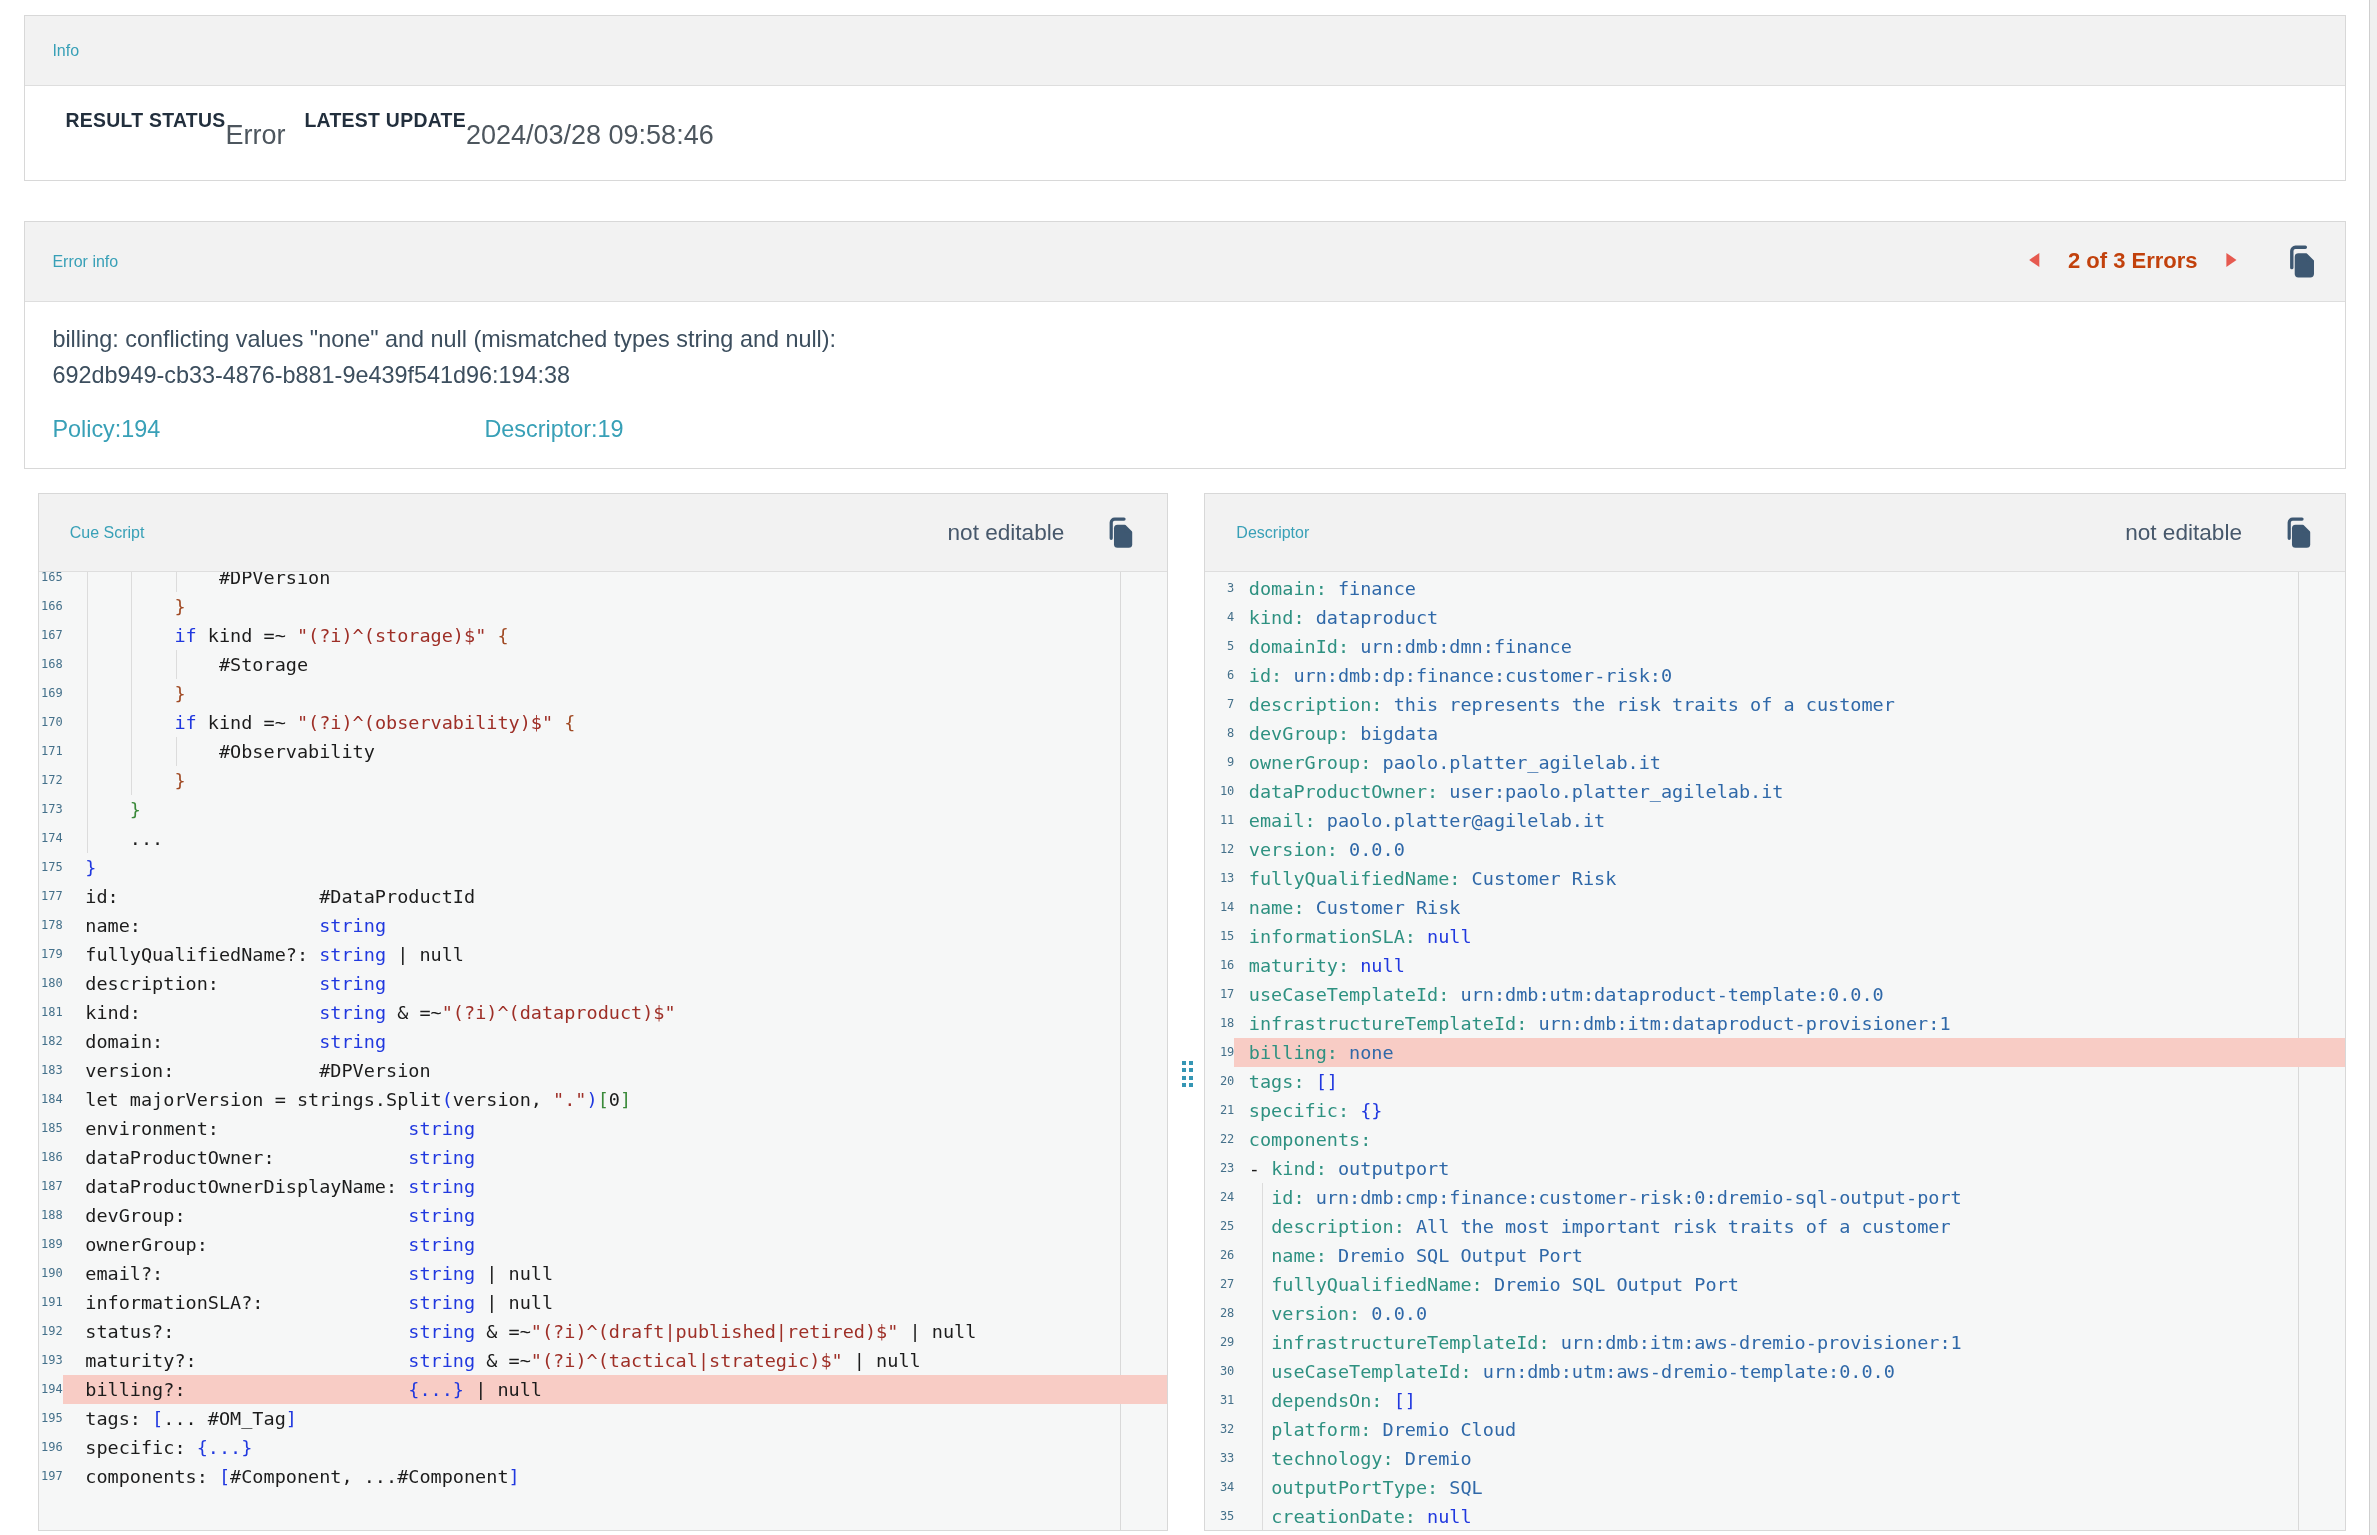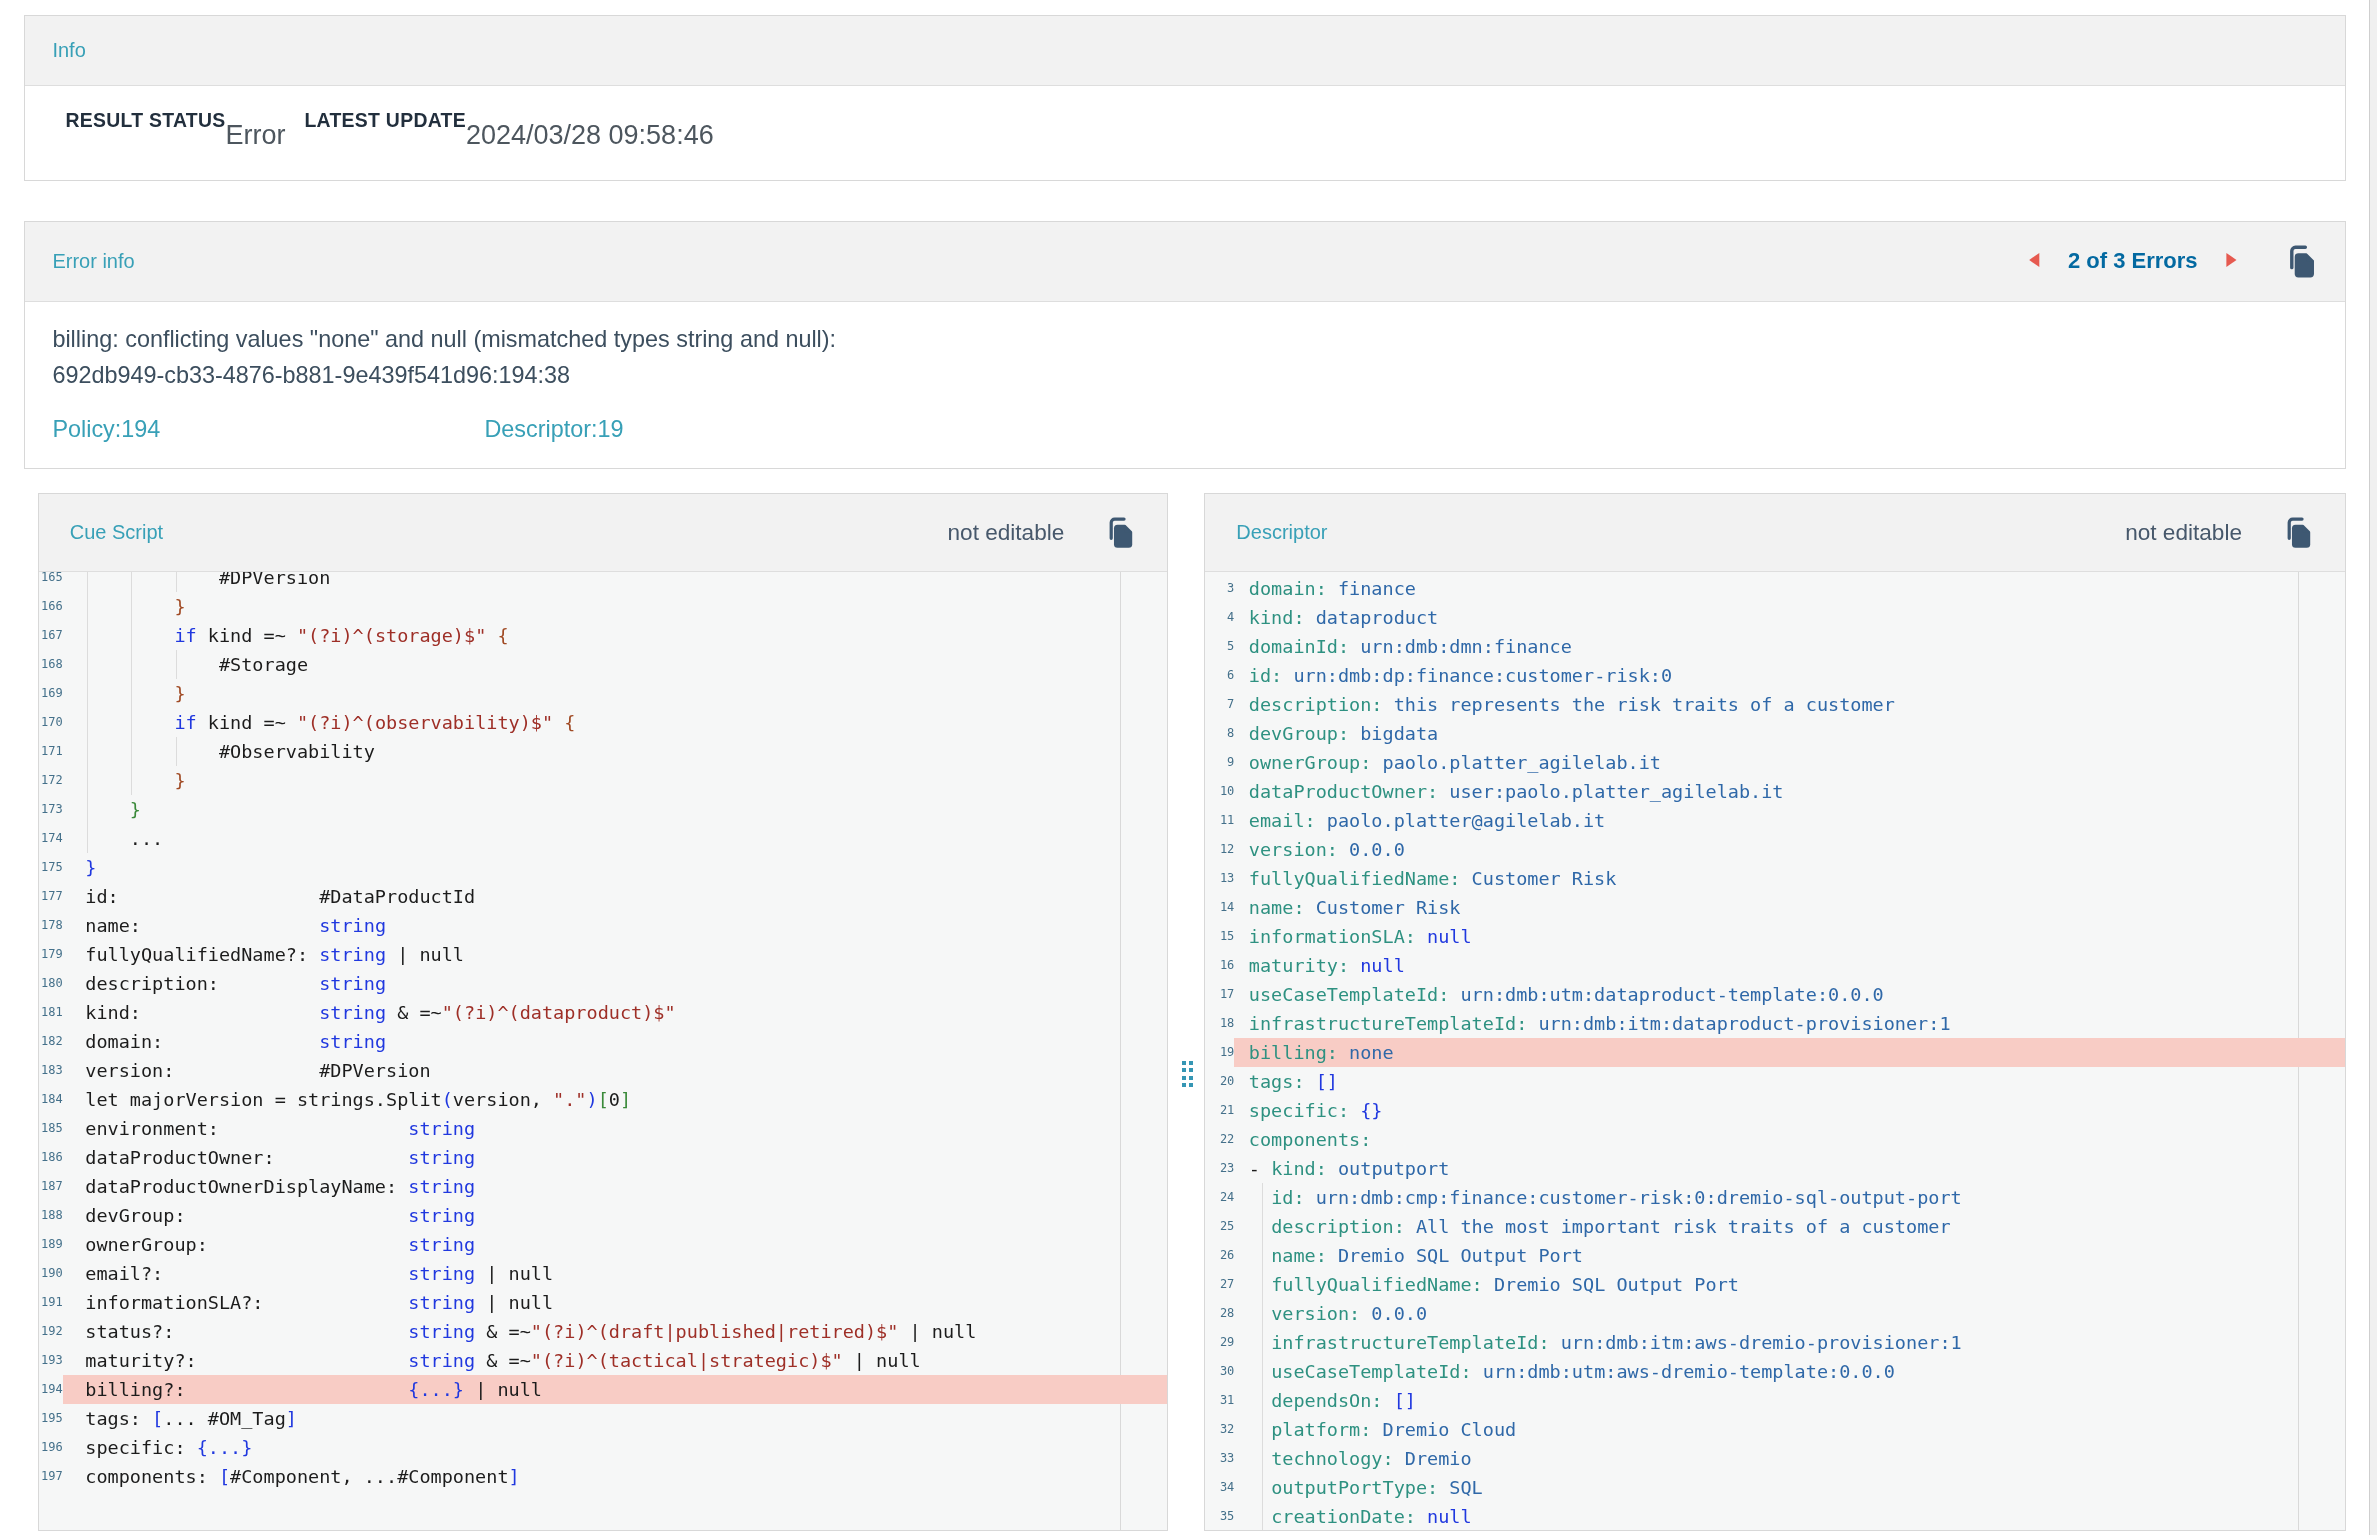--- a/index.html
+++ b/index.html
@@ -4,32 +4,32 @@
 <style>
   html,body{margin:0;padding:0;background:#fff;}
   body{width:2377px;height:1536px;position:relative;overflow:hidden;
        font-family:"Liberation Sans",sans-serif;-webkit-font-smoothing:antialiased;}
   .page-scrollbar{position:absolute;top:0;right:0;width:7.3px;height:100%;
        background:#f0f0f0;border-left:0.8px solid #cfcfcf;z-index:50;}
   .wrap{padding:14.5px 31px 0 24px;}
   .card{border:0.8px solid #d8d8d8;background:#fff;box-sizing:border-box;}
   .card-header{background:#f2f2f2;padding:21px 27.4px;display:flex;align-items:center;
        justify-content:space-between;border-bottom:0.8px solid #dedede;}
-  .card-title{color:#38a0b7;font-size:20px;line-height:27.4px;}
+  .card-title{color:#38a0b7;font-size:16px;line-height:27.4px;}
   
   .info-body{padding:22.6px 27.4px 29px;display:flex;}
   .field{display:flex;flex-direction:row;margin-left:13px;}
   .field-w{width:226px;}
   .field-label{font-size:19.4px;font-weight:bold;color:#222f3d;letter-spacing:0.3px;}
   .field-value{font-size:27px;color:#4d565e;margin-top:11.3px;}
   
   .error-card{margin-top:40px;}
   .pager{display:flex;align-items:center;}
   .arrow-btn{background:none;border:none;padding:0;margin:0;cursor:pointer;display:flex;align-items:center;}
-  .pager-text{color:#0369a1;font-weight:bold;font-size:22px;margin:0 27.4px;}
+  .pager-text{color:#c2410c;font-weight:bold;font-size:22px;margin:0 27.4px;}
   .copy-btn{background:none;border:none;padding:0;margin-left:42px;cursor:pointer;color:#3e5872;display:flex;align-items:center;}
   .error-body{padding:19.4px 27.4px 21px;font-size:23.4px;color:#3c4e5e;line-height:36px;}
   .error-links{display:flex;margin-top:18px;align-items:center;}
   .link{color:#38a0b7;font-size:23.4px;text-decoration:none;cursor:pointer;}
   .link-w{display:inline-block;width:432px;}
   
   .panels{display:flex;margin:24px 0 0 13.7px;position:relative;}
   .panel{border:0.8px solid #d8d8d8;box-sizing:border-box;background:#fff;}
   .panel-left{width:1131px;}
   .panel-right{width:1142px;margin-left:36px;}

